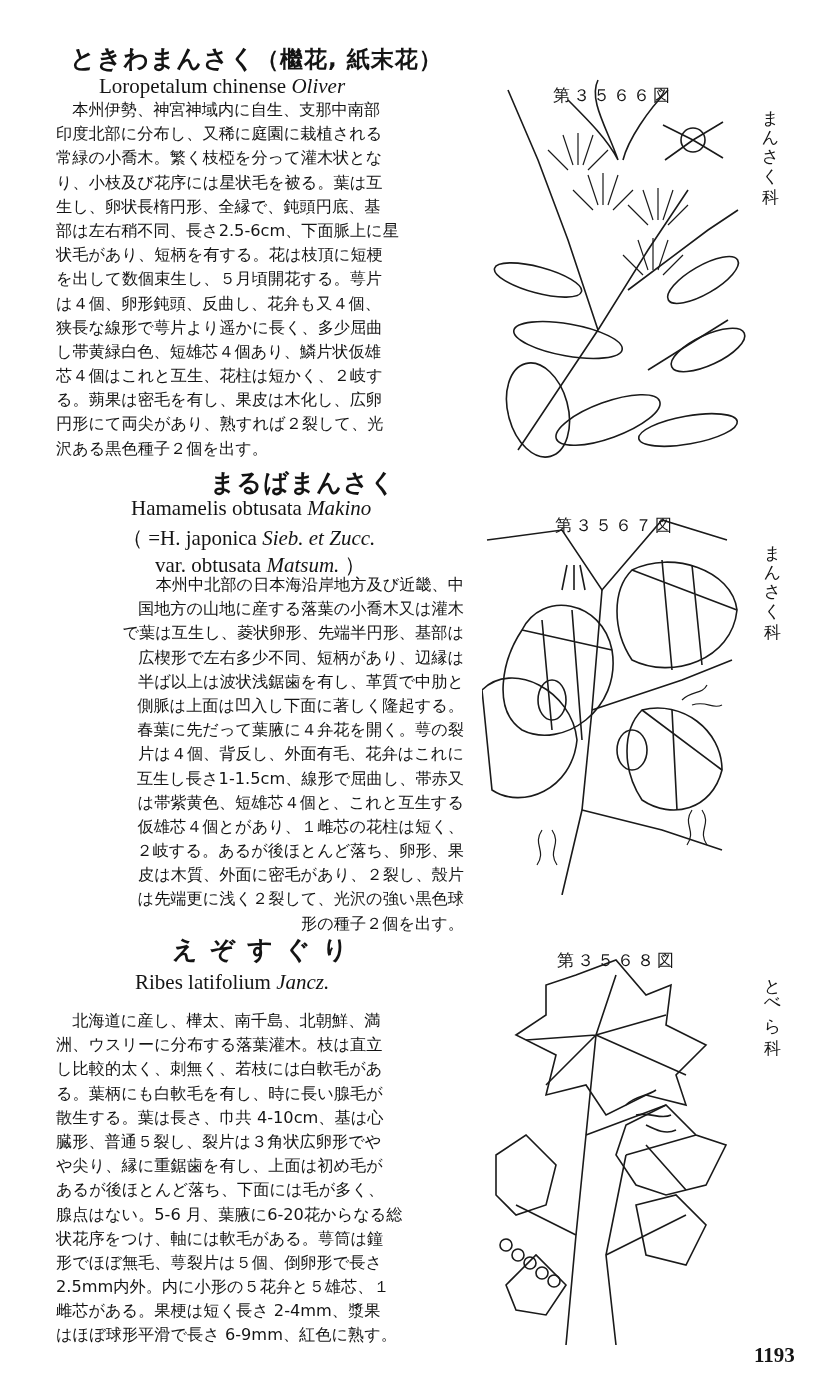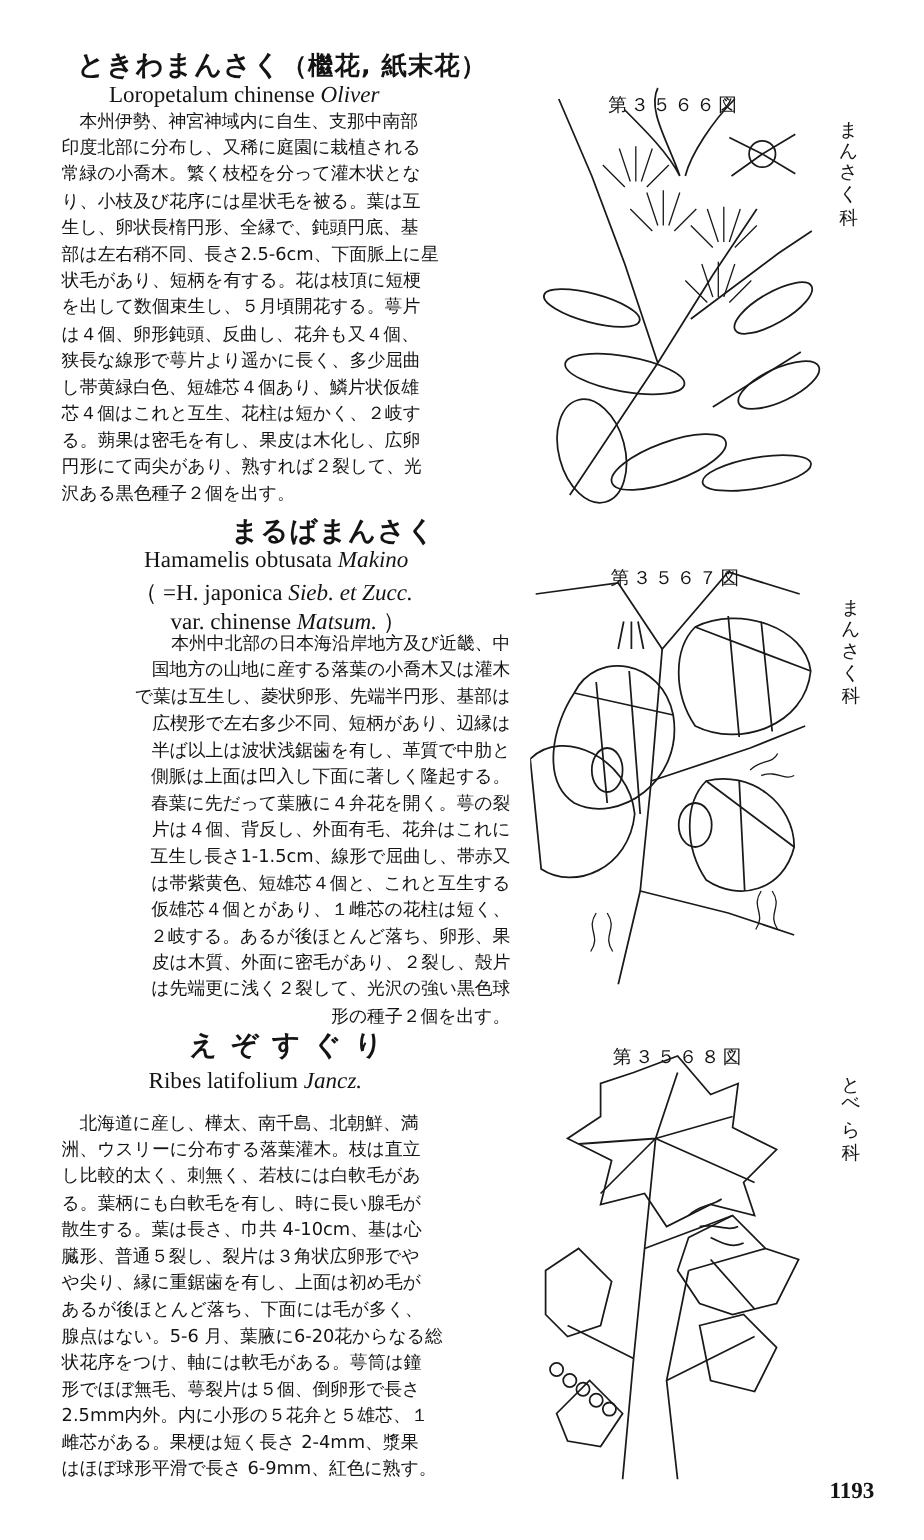--- a/index.html
+++ b/index.html
@@ -93,21 +93,21 @@
 <div class="abs title-jp" style="left:170px; top:466px;margin-left:40px;">まるばまんさく</div>
 <div class="abs latin" style="left:131px; top:496px;">
   <span>Hamamelis obtusata</span>
   <i>Makino</i>
 </div>
 <div class="abs latin" style="left:122px; top:524px;">
   <span>（ =H. japonica</span>
   <i>Sieb. et Zucc.</i>
 </div>
 <div class="abs latin" style="left:155px; top:551px;">
-  <span>var. chinense</span>
+  <span>var. obtusata</span>
   <i>Matsum.</i>
   <span>）</span>
 </div>
 <div class="abs body-text" style="left:56px; top:573px;text-align:right;">
   <div class="line">　本州中北部の日本海沿岸地方及び近畿、中</div>
   <div class="line">国地方の山地に産する落葉の小喬木又は灌木</div>
   <div class="line">で葉は互生し、菱状卵形、先端半円形、基部は</div>
   <div class="line">広楔形で左右多少不同、短柄があり、辺縁は</div>
   <div class="line">半ば以上は波状浅鋸歯を有し、革質で中肋と</div>
   <div class="line">側脈は上面は凹入し下面に著しく隆起する。</div>

